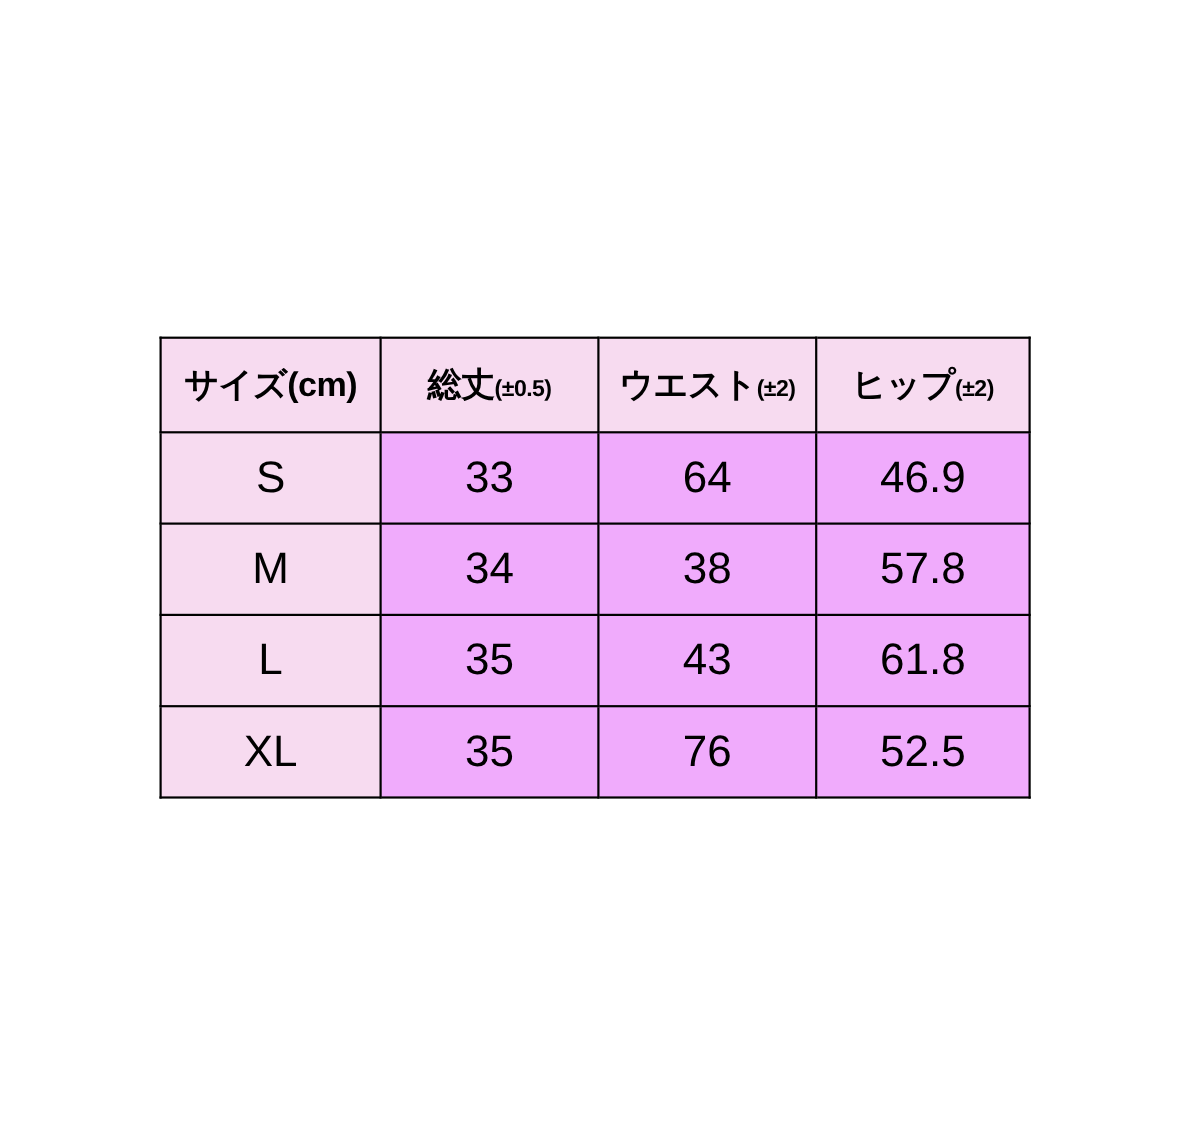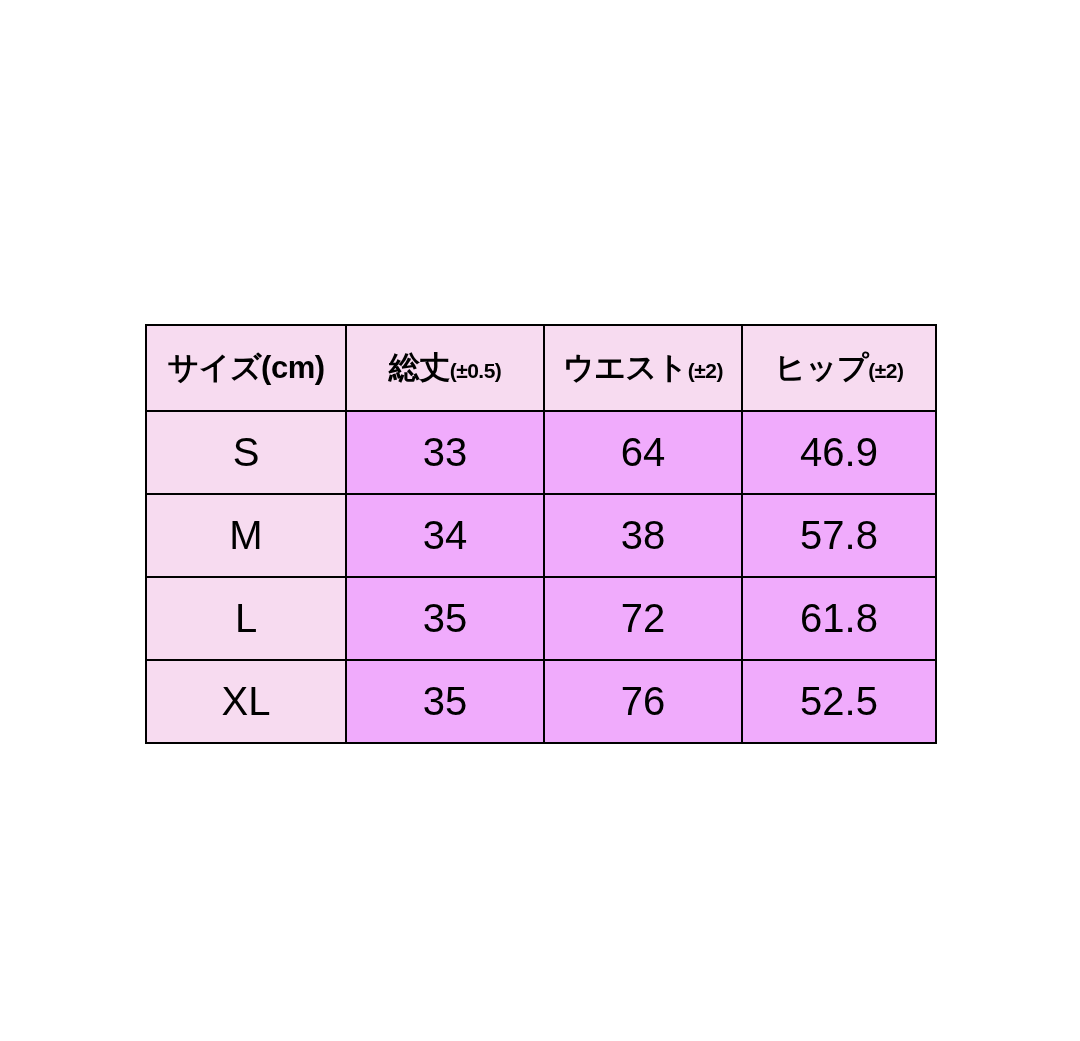--- a/index.html
+++ b/index.html
@@ -18,21 +18,21 @@
   .page {
     position: relative;
     width: 1080px;
     height: 1041px;
     background: #ffffff;
   }
 
   .table-wrap {
     position: absolute;
     left: 145px;
-    top: 324px;
+    top: 306px;
     width: 829px;
   }
 
   table.size-table {
     border-collapse: collapse;
     table-layout: fixed;
     width: 790px;
     border: 2px solid #000000;
   }
 
@@ -128,21 +128,21 @@
         </tr>
         <tr>
           <td class="size-cell">M</td>
           <td>34</td>
           <td>38</td>
           <td>57.8</td>
         </tr>
         <tr>
           <td class="size-cell">L</td>
           <td>35</td>
-          <td>72</td>
+          <td>43</td>
           <td>61.8</td>
         </tr>
         <tr>
           <td class="size-cell">XL</td>
           <td>35</td>
           <td>76</td>
           <td>52.5</td>
         </tr>
       </tbody>
     </table>

